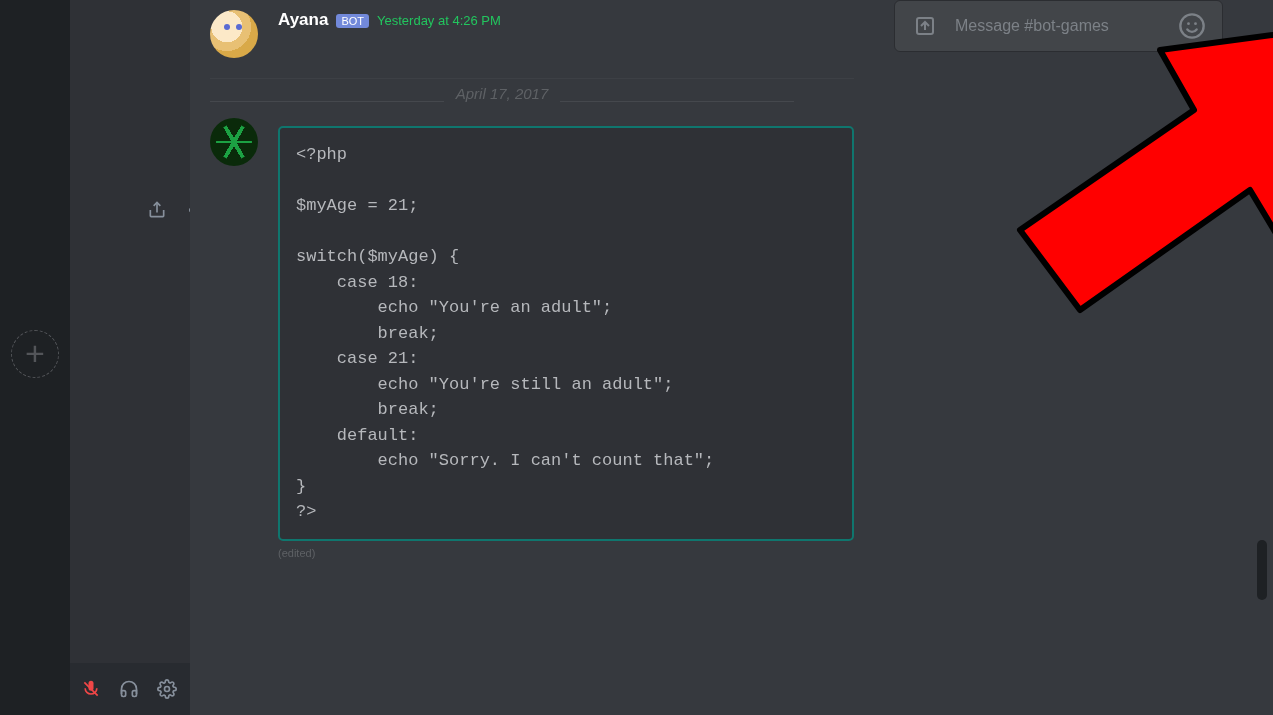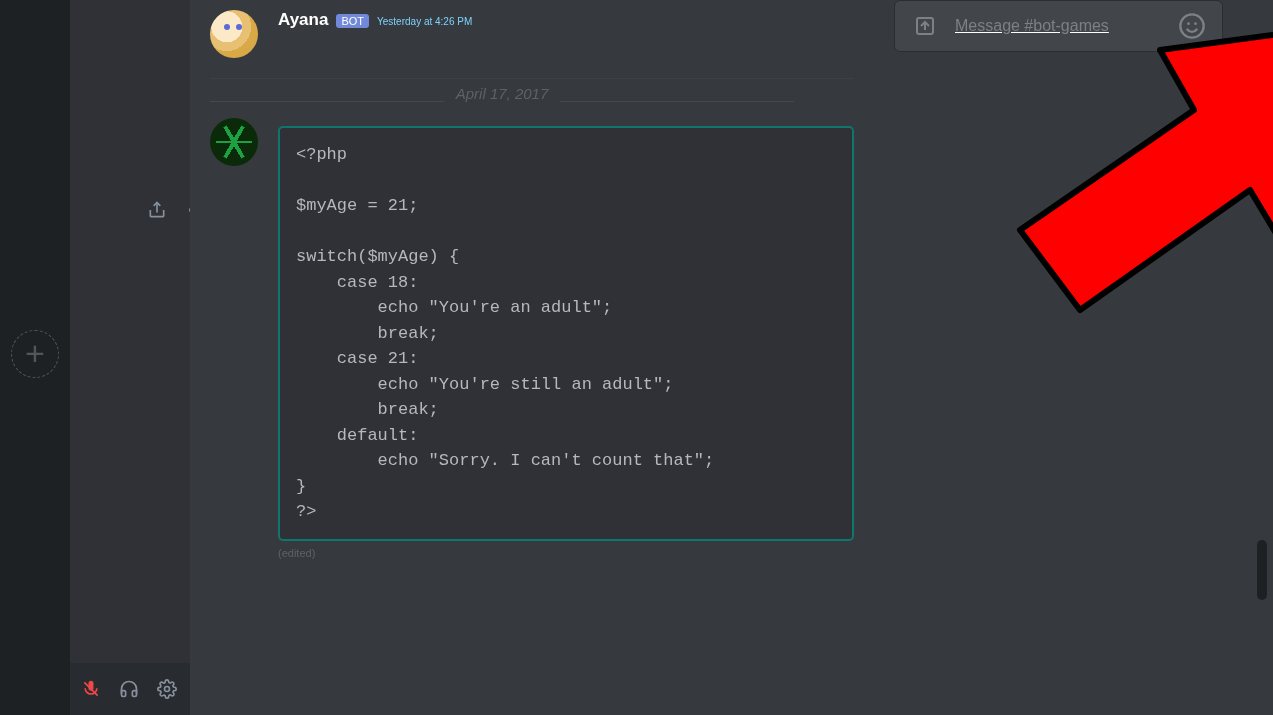--- a/index.html
+++ b/index.html
@@ -134,21 +134,21 @@
   .username { font-weight: 600; font-size: 17px; color: #fff; cursor: pointer; }
   .username.teal { color: #1abc9c; }
   .bot-tag {
     background: #7289da;
     color: #fff;
     font-size: 11px;
     font-weight: 400;
     padding: 1px 5px;
     border-radius: 3px;
   }
-  .timestamp { color: #7dd3fc; font-size: 10px; }
+  .timestamp { color: #22c55e; font-size: 13px; }
   .content { color: #d5d6d7; font-size: 17px; }
   .content .mono { font-family: Consolas, "Courier New", monospace; }
   .edited { color: #5e6165; font-size: 11px; margin-left: 4px; }
   .date-divider {
     display: flex; align-items: flex-end;
     color: #5e6165;
     font-size: 15px;
     margin: 6px 60px 6px 0;
     font-style: italic;
   }
@@ -177,21 +177,20 @@
     line-height: 1.5;
     color: #b6b8bc;
     white-space: pre;
     overflow: hidden;
   }
   .edited-standalone { color: #5e6165; font-size: 11px; margin-top: 6px; display:block; }
   
   .input-wrap {
     margin: 0 20px 20px 20px;
     background: rgba(0,0,0,0);
-    text-decoration: underline;
   }
   .input-box {
     background: #424549;
     border: 1px solid #2b2d31;
     border-radius: 6px;
     height: 52px;
     display: flex;
     align-items: center;
     padding: 0 16px;
     gap: 16px;

